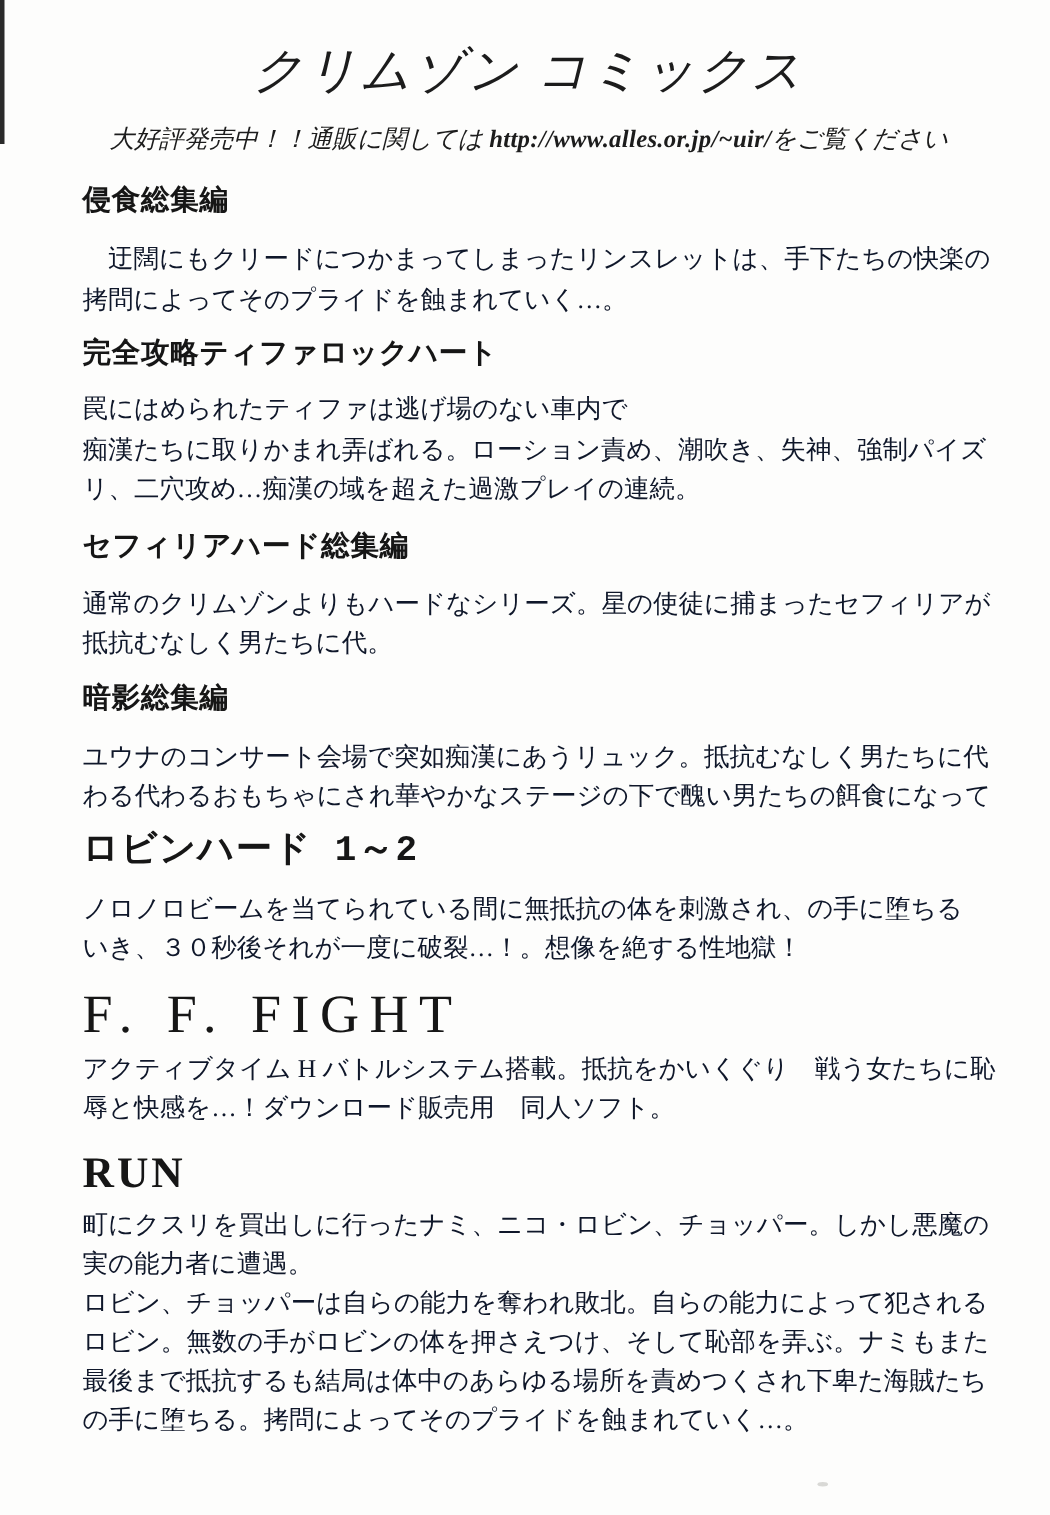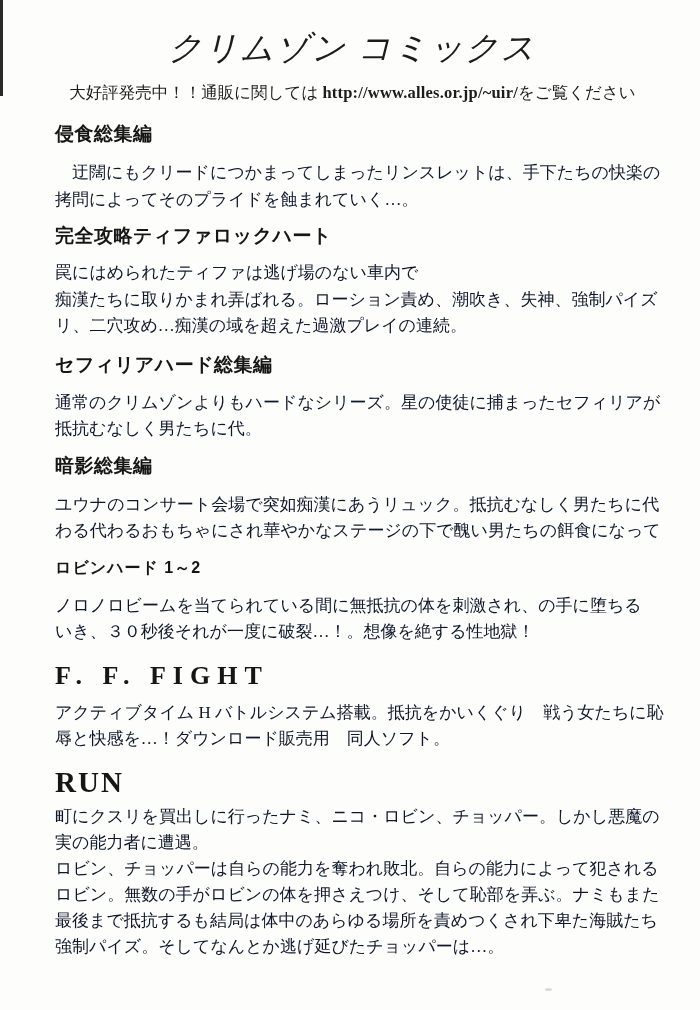--- a/index.html
+++ b/index.html
@@ -46,20 +46,21 @@
     text-align: center;
     font-style: italic;
     font-size: 33px;
     line-height: 40px;
     letter-spacing: 2px;
     margin: 2px 0 0 0;
     font-weight: 500;
   }
   .subtitle {
     text-align: center;
+    font-style: italic;
     font-size: 16.5px;
     line-height: 24px;
     margin-top: 13px;
     white-space: nowrap;
   }
   .subtitle .url {
     font-weight: bold;
     letter-spacing: 0.2px;
   }
   
@@ -69,31 +70,31 @@
     font-weight: bold;
     color: #161616;
   }
   .h-gothic {
     font-family: "Liberation Sans", "DejaVu Sans", sans-serif;
     font-size: 19px;
     line-height: 27px;
     letter-spacing: 0.5px;
   }
   .h-mincho {
-    font-family: Liberation Sans, sans-serif;
-    font-size: 16px;
+    font-family: Liberation Mono, monospace;
+    font-size: 24px;
     line-height: 30px;
     letter-spacing: 1px;
   }
   .h-latin-spaced {
     font-family: "Liberation Serif", "DejaVu Serif", serif;
-    font-size: 26px;
+    font-size: 36px;
     line-height: 32px;
     letter-spacing: 7px;
-    font-weight: 700;
+    font-weight: 400;
   }
   .h-latin {
     font-family: "Liberation Serif", "DejaVu Serif", serif;
     font-size: 29px;
     line-height: 34px;
     letter-spacing: 2px;
     font-weight: 600;
   }
   .body-text {
     font-size: 17px;
@@ -181,18 +182,18 @@
   </div>
 
   <div class="section">
     <h2 class="heading h-latin mt-h7">RUN</h2>
     <div class="body-text lh-tight mt-p7">
       <div class="line">町にクスリを買出しに行ったナミ、ニコ・ロビン、チョッパー。しかし悪魔の</div>
       <div class="line">実の能力者に遭遇。</div>
       <div class="line">ロビン、チョッパーは自らの能力を奪われ敗北。自らの能力によって犯される</div>
       <div class="line">ロビン。無数の手がロビンの体を押さえつけ、そして恥部を弄ぶ。ナミもまた</div>
       <div class="line">最後まで抵抗するも結局は体中のあらゆる場所を責めつくされ下卑た海賊たち</div>
-      <div class="line">強制パイズ。そしてなんとか逃げ延びたチョッパーは…。</div>
+      <div class="line">の手に堕ちる。拷問によってそのプライドを蝕まれていく…。</div>
     </div>
   </div>
 
   <div class="speck"></div>
 </div>
 
 </body></html>

